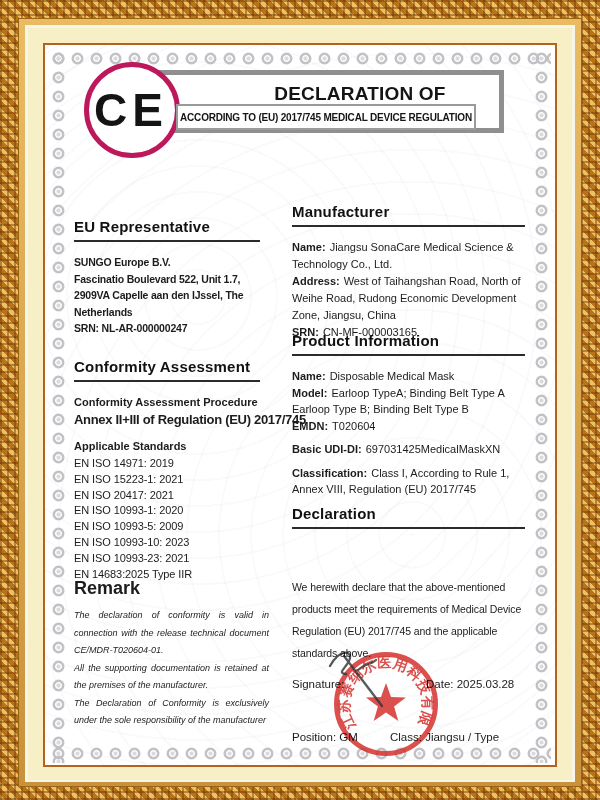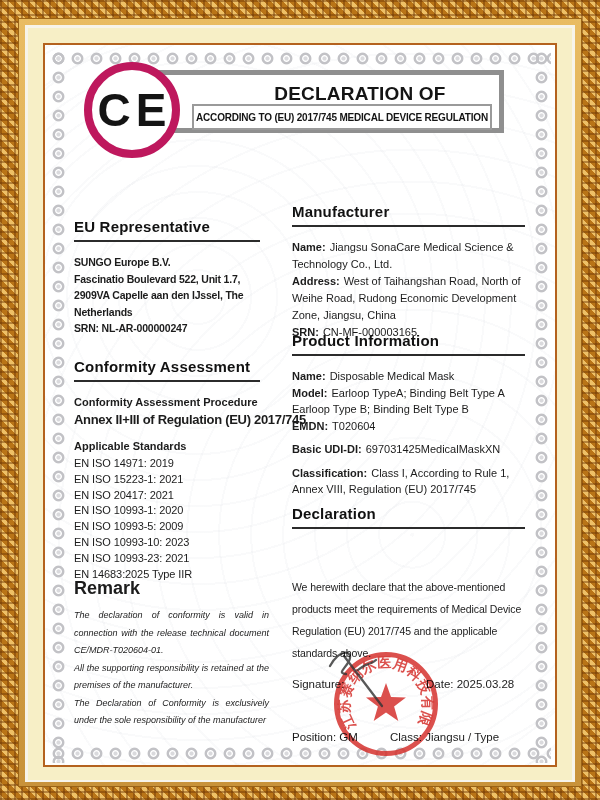--- a/index.html
+++ b/index.html
@@ -33,29 +33,29 @@
     background-size:19px 19px; }
   .lace-top    { top:49px; left:49px; right:49px; height:19px; }
   .lace-bottom { bottom:37px; left:49px; right:49px; height:19px; }
   .lace-left   { top:49px; bottom:37px; left:49px; width:19px; }
   .lace-right  { top:49px; bottom:37px; right:49px; width:19px; }
 
   .content { position:absolute; inset:0; z-index:2; }
 
   
   .ce-circle { position:absolute; left:84px; top:62px; width:96px; height:96px;
-    border:8px solid #be185d; border-radius:50%; background:#fff; z-index:4;
-    display:flex; align-items:center; justify-content:center;
+    border:5px solid #be185d; border-radius:50%; background:#fff; z-index:4;
+    display:flex; align-items:center; justify-content:flex-start;
     font-weight:bold; font-size:46px; letter-spacing:5px; color:#141414; box-sizing:border-box;
     text-indent:5px; }
   .banner { position:absolute; left:152px; top:70px; width:352px; height:63px;
     border:5px solid #8f8f8f; background:#fff; box-sizing:border-box; z-index:2; }
   .banner-title { position:absolute; left:215px; top:83px; width:290px; z-index:3;
     text-align:center; font-weight:bold; font-size:19px; letter-spacing:.2px; color:#141414; }
-  .subtitle-box { position:absolute; left:192px; top:104px; width:300px; height:26px; z-index:5;
+  .subtitle-box { position:absolute; left:176px; top:104px; width:300px; height:26px; z-index:5;
     background:#fff; border:2px solid #9a9a9a; box-sizing:border-box;
     display:flex; align-items:center; justify-content:center;
     font-weight:bold; font-size:10px; letter-spacing:-.2px; white-space:nowrap; overflow:hidden; color:#141414; }
 
   
   .section-h { font-size:15px; font-weight:bold; margin:0 0 12px 0; padding-bottom:5px;
     border-bottom:2.5px solid #2b2b2b; color:#111; letter-spacing:.2px; }
   .col-left  { position:absolute; left:74px; width:186px; }
   .col-right { position:absolute; left:292px; width:233px; }
   #eu-rep { top:218px; }
@@ -137,21 +137,21 @@
         <div>EN ISO 10993-10: 2023</div>
         <div>EN ISO 10993-23: 2021</div>
         <div>EN 14683:2025 Type IIR</div>
       </div>
   </div>
 
   <div class="col-left" id="remark">
     <div class="remark-h">Remark</div>
     <div>
         <p>The declaration of conformity is valid in connection with the release technical document CE/MDR-T020604-01.</p>
-        <p>All the supporting responsibility is retained at the premises of the manufacturer.</p>
+        <p>All the supporting documentation is retained at the premises of the manufacturer.</p>
         <p>The Declaration of Conformity is exclusively under the sole responsibility of the manufacturer</p>
       </div>
   </div>
 
   <div class="col-right" id="manufacturer">
     <h2 class="section-h">Manufacturer</h2>
     <div class="info-rows">
         <div class="row"><b>Name:</b><span>Jiangsu SonaCare Medical Science &amp; Technology Co., Ltd.</span></div>
         <div class="row"><b>Address:</b><span>West of Taihangshan Road, North of Weihe Road, Rudong Economic Development Zone, Jiangsu, China</span></div>
         <div class="row"><b>SRN:</b><span>CN-MF-000003165</span></div>

